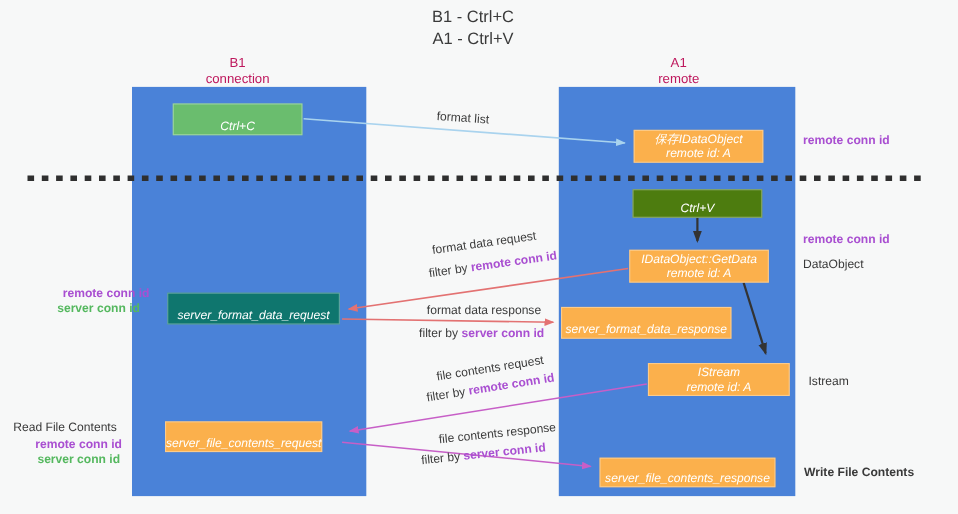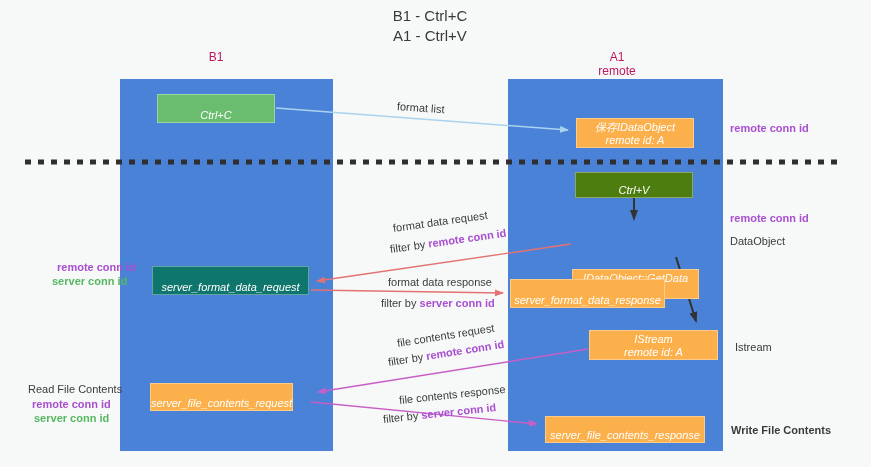--- a/index.html
+++ b/index.html
@@ -46,20 +46,21 @@
 
 <div class="canvas">
 
   <div class="abs title">
     <div>B1 - Ctrl+C</div>
     <div>A1 - Ctrl+V</div>
   </div>
 
   <div class="abs col-header left">
     <div>B1</div>
+    <div>connection</div>
   </div>
   <div class="abs col-header right">
     <div>A1</div>
     <div>remote</div>
   </div>
 
   <div class="abs column left" style="background-color: rgb(74, 130, 216);"></div>
   <div class="abs column right" style="background-color: rgb(74, 130, 216);"></div>
 
   <svg class="overlay">
@@ -101,21 +102,21 @@
 
   <div class="abs box" style="left: 576px; top: 118px; width: 118px; height: 30px; background-color: rgb(251, 176, 76);">
     <div>保存IDataObject</div>
     <div>remote id: A</div>
   </div>
 
   <div class="abs box" style="left: 575px; top: 172px; width: 118px; height: 26px; background-color: #4d7c0f;">
     <div>Ctrl+V</div>
   </div>
 
-  <div class="abs box" style="left: 572px; top: 227px; width: 127px; height: 30px; background-color: rgb(251, 176, 76); margin-top: 42px;">
+  <div class="abs box" style="left: 572px; top: 227px; width: 127px; height: 30px; background-color: rgb(251, 176, 76);">
     <div>IDataObject::GetData</div>
     <div>remote id: A</div>
   </div>
 
   <div class="abs box" style="left: 152px; top: 266px; width: 157px; height: 29px; background-color: #0f766e;">
     <div>server_format_data_request</div>
   </div>
 
   <div class="abs box" style="left: 510px; top: 279px; width: 155px; height: 29px; background-color: rgb(251, 176, 76);">
     <div>server_format_data_response</div>
@@ -157,17 +158,17 @@
   </div>
 
   <div class="abs side-label bold" style="left: 730px; top: 122px; color: rgb(169, 79, 209);">remote conn id</div>
   <div class="abs side-label bold" style="left: 730px; top: 212px; color: rgb(169, 79, 209);">remote conn id</div>
   <div class="abs side-label plain" style="left:730px;top:235px;">DataObject</div>
   <div class="abs side-label plain" style="left:735px;top:341px;">Istream</div>
   <div class="abs side-label plain" style="left:731px;top:424px;font-weight:bold;">Write File Contents</div>
 
   <div class="abs side-label bold" style="left: 57px; top: 261px; color: rgb(169, 79, 209);">remote conn id</div>
   <div class="abs side-label bold" style="left: 52px; top: 275px; color: rgb(85, 184, 95);">server conn id</div>
-  <div class="abs side-label plain" style="left:28px;top:383px;">Read File Contents</div>
+  <div class="abs side-label plain" style="left:12px;top:383px;">Read File Contents</div>
   <div class="abs side-label bold" style="left: 32px; top: 398px; color: rgb(169, 79, 209);">remote conn id</div>
   <div class="abs side-label bold" style="left: 34px; top: 412px; color: rgb(85, 184, 95);">server conn id</div>
 
 </div>
 
 </body></html>

